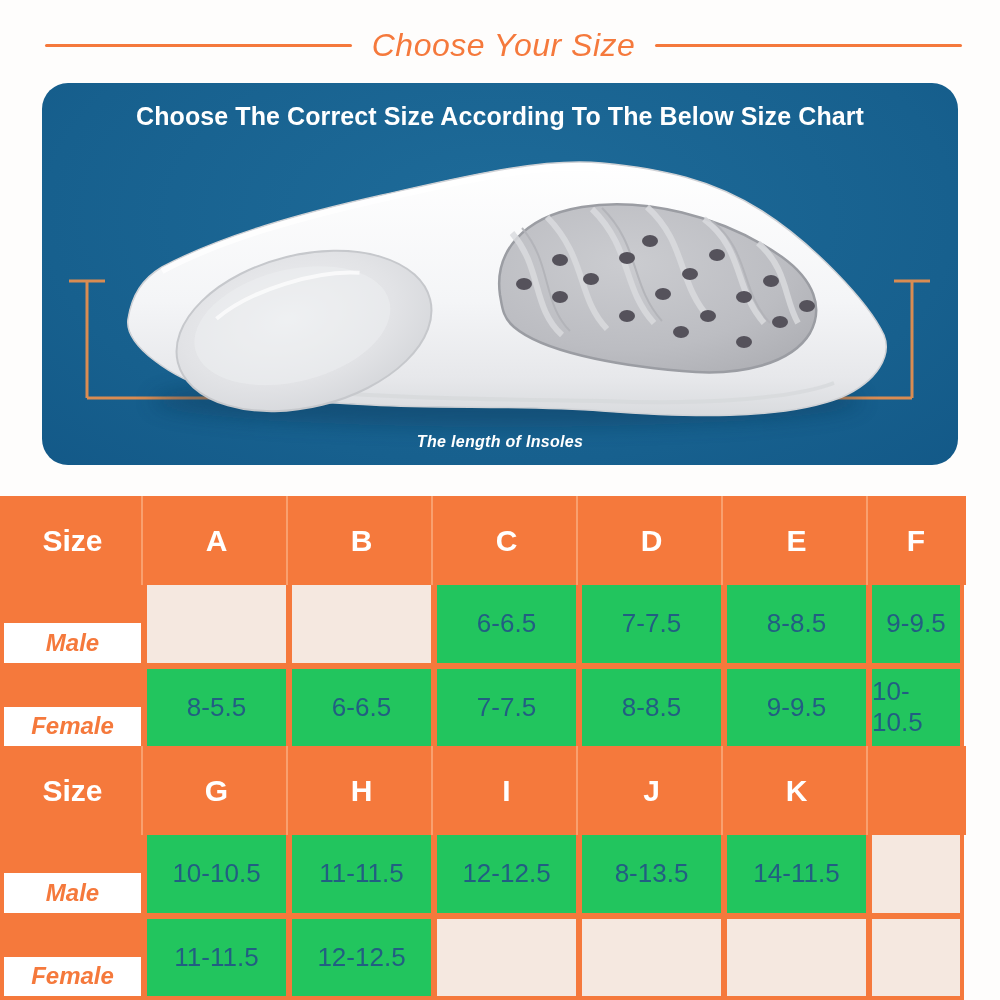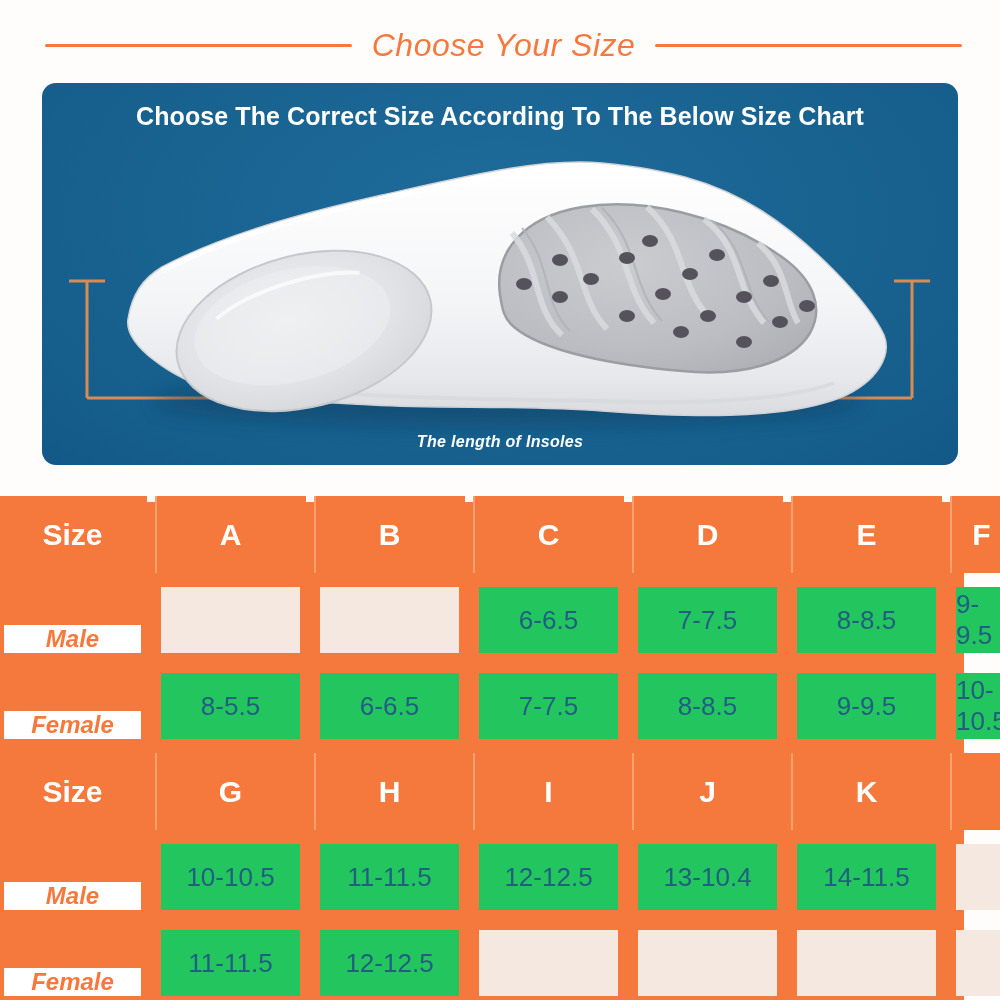--- a/index.html
+++ b/index.html
@@ -15,42 +15,42 @@
     display:flex;align-items:center;gap:20px;
   }
   .title-line{flex:1;height:3px;border-radius:2px;background:var(--orange);}
   .page-title{
     color:var(--orange);font-size:32px;font-weight:normal;font-style:italic;
     letter-spacing:.5px;white-space:nowrap;
   }
   
   .panel{
     position:absolute;left:42px;top:83px;width:916px;height:382px;
-    border-radius:14px;overflow:hidden;
+    border-radius:26px;overflow:hidden;
     background:radial-gradient(ellipse at 50% 35%, #1e6b99 0%, var(--panel-blue) 70%, #135988 100%);
   }
   .panel-heading{
     position:absolute;top:19px;left:0;right:0;text-align:center;
     color:#ffffff;font-size:25px;font-weight:bold;letter-spacing:.1px;
   }
   .insole-svg{position:absolute;left:0;top:0;width:916px;height:382px;}
   .length-caption{
     position:absolute;bottom:14px;left:0;right:0;text-align:center;
     color:#ffffff;font-size:16px;font-weight:bold;font-style:italic;
     letter-spacing:.3px;
   }
   
   .size-table{
     position:absolute;left:0;top:502px;width:964px;height:498px;
     box-sizing:border-box;background:var(--orange);
     padding:0 4px 4px 4px;
     display:grid;
     grid-template-columns:137px 139px 139px 139px 139px 139px 1fr;
     grid-auto-rows:1fr;
-    gap:20px;
+    gap:6px;
   }
   .cell{
     display:flex;align-items:center;justify-content:center;
     font-size:26px;
   }
   .cell.header{
     background:var(--orange);color:#ffffff;font-weight:bold;font-size:30px;
     margin:-6px;padding:6px; 
   }
   .cell.header.hdiv{box-shadow:inset 2px 0 0 0 #f9a06f;}
@@ -202,21 +202,21 @@
     <div class="cell header hdiv">G</div>
     <div class="cell header hdiv">H</div>
     <div class="cell header hdiv">I</div>
     <div class="cell header hdiv">J</div>
     <div class="cell header hdiv">K</div>
     <div class="cell header hdiv"></div>
     <div class="cell label">Male</div>
     <div class="cell value">10-10.5</div>
     <div class="cell value">11-11.5</div>
     <div class="cell value">12-12.5</div>
-    <div class="cell value">13-10.4</div>
+    <div class="cell value">8-13.5</div>
     <div class="cell value">14-11.5</div>
     <div class="cell empty"></div>
     <div class="cell label">Female</div>
     <div class="cell value">11-11.5</div>
     <div class="cell value">12-12.5</div>
     <div class="cell empty"></div>
     <div class="cell empty"></div>
     <div class="cell empty"></div>
     <div class="cell empty"></div>
   </div>

